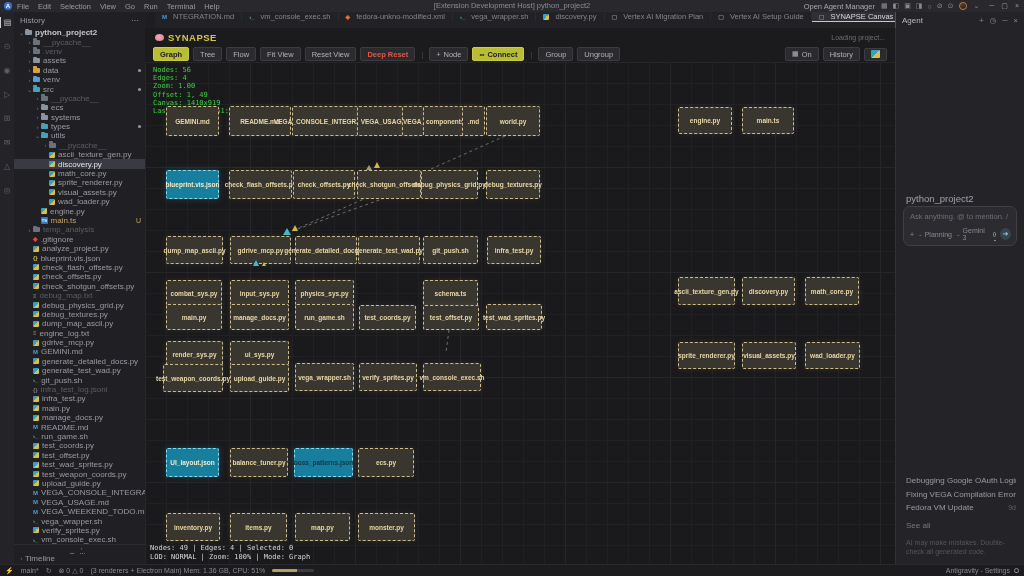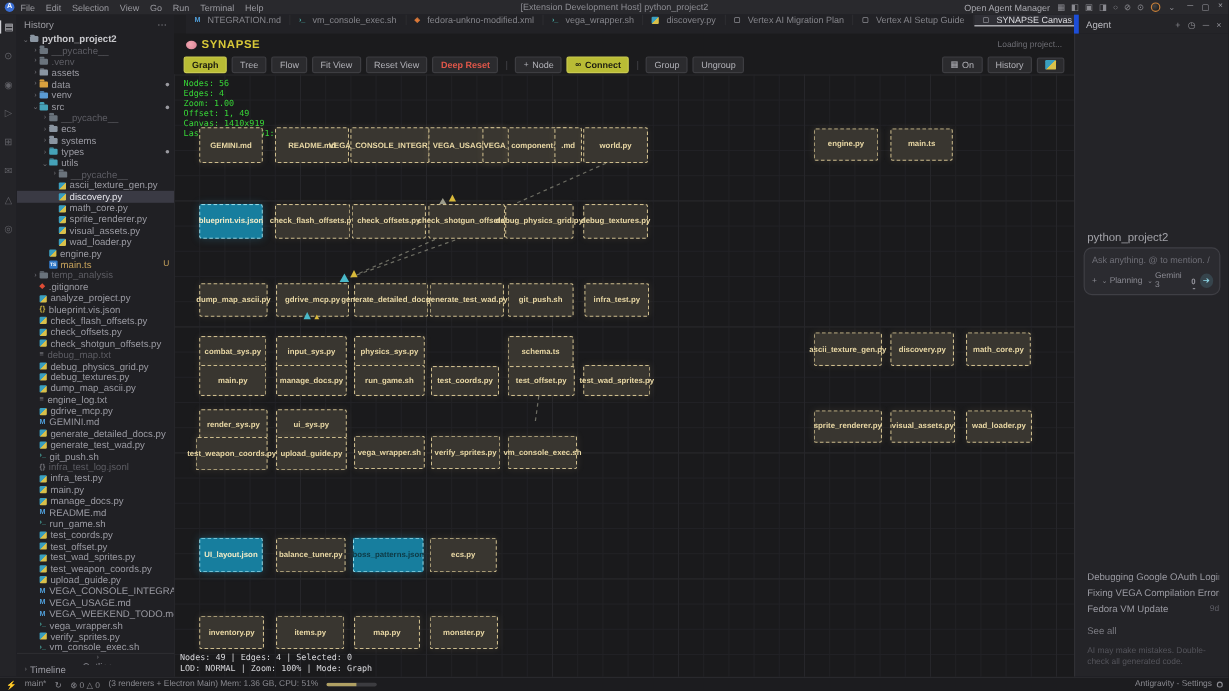--- a/index.html
+++ b/index.html
@@ -44,21 +44,21 @@
   .sections { font-size:8px; color:#9a9aa2; border-top:1px solid #2c2c30; }
   .sections .trow { height:8.6px; }
 
   
   .tabbar { position:absolute; left:155px; top:12px; width:750px; height:16px; background:#222226; display:flex; align-items:flex-start; overflow:hidden; z-index:8; }
   .tab { display:flex; align-items:center; gap:3px; padding:0 7px; font-size:7.5px; color:#84848a; border-right:1px solid #2b2b2f; white-space:nowrap; cursor:pointer; }
   .tab.active { background:#2f2f35; color:#dadade; border-bottom:1px solid #c8c8cc; }
   .tab .close { font-size:7px; color:#9a9aa0; margin-left:2px; }
 
   
-  .agent-header { position:absolute; left:895px; top:12px; width:129px; height:16px; background:#242428; border-left:4px solid #1d4ed8; display:flex; align-items:center; padding:0 6px; font-size:8px; color:#b8b8be; z-index:8; }
+  .agent-header { position:absolute; left:895px; top:12px; width:129px; height:16px; background:#242428; border-left:1px solid #1d4ed8; display:flex; align-items:center; padding:0 6px; font-size:8px; color:#b8b8be; z-index:8; }
   .agent-header .ah-icons { margin-left:auto; display:flex; gap:6px; color:#8a8a90; font-size:7.5px; }
 
   
   .synapse { position:absolute; left:145px; top:28px; width:750px; height:536px; background:#1b1b1d; z-index:5; }
   .syn-header { height:18px; display:flex; align-items:center; padding:0 10px; }
   .brain { width:9px; height:7px; border-radius:50%; background:radial-gradient(circle at 40% 40%, #f2a7b2, #d87f92); margin-right:4px; }
   .syn-title { font-size:9.5px; font-weight:bold; color:#d8c838; letter-spacing:.5px; }
   .loading { margin-left:auto; font-size:7px; color:#6e6e74; }
   .syn-toolbar { height:16px; display:flex; align-items:center; gap:4px; padding:0 8px; }
   .btn { background:#2b2b2e; border:1px solid #3d3d41; border-radius:2px; color:#b2b2b8; font-size:7.5px; padding:1.5px 6px; cursor:pointer; white-space:nowrap; display:inline-flex; align-items:center; gap:3px; }

